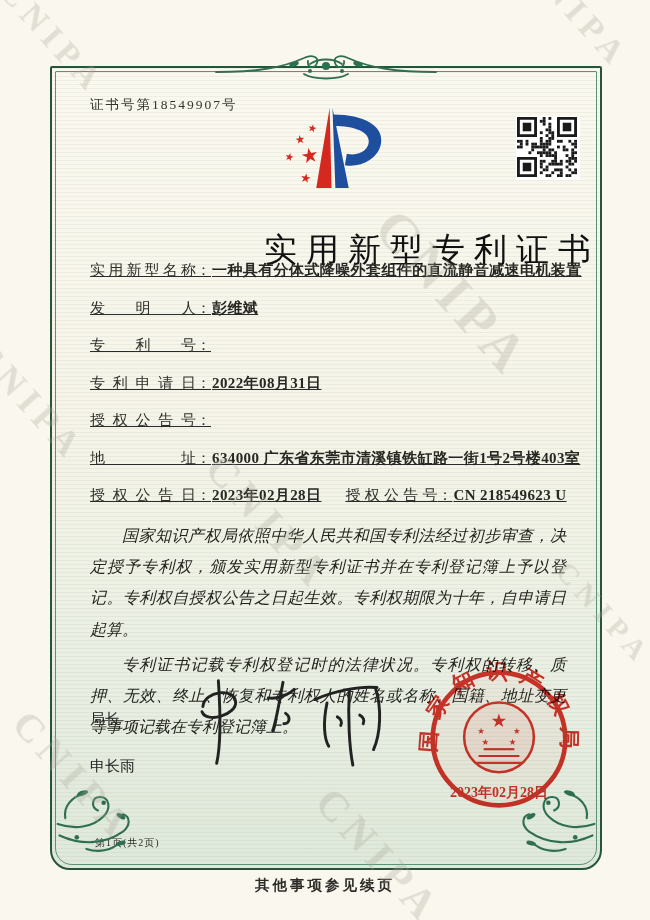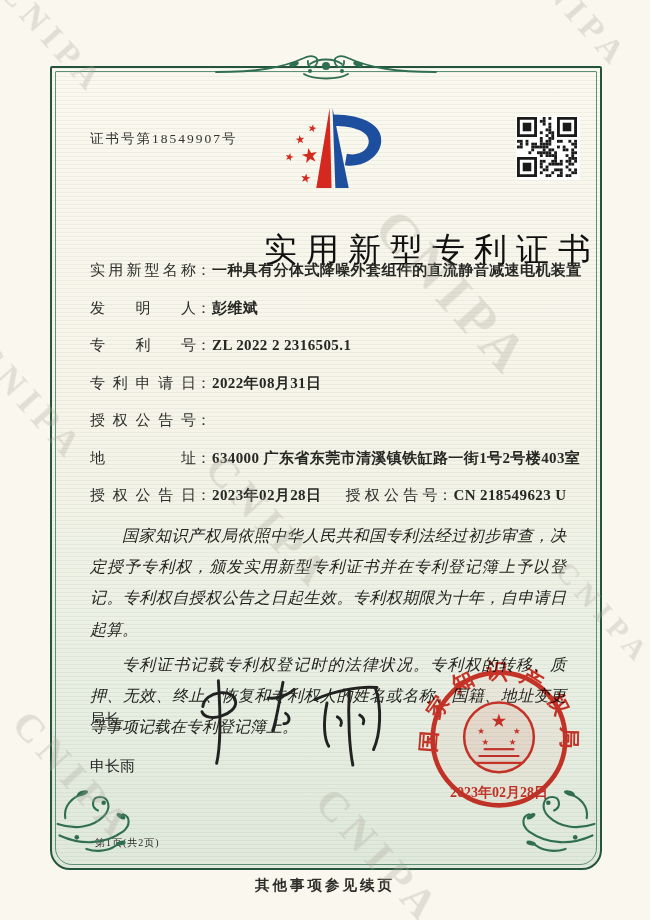--- a/index.html
+++ b/index.html
@@ -31,30 +31,30 @@
     position:absolute;inset:0;border-radius:2px 2px 20px 20px;pointer-events:none;
     background:repeating-linear-gradient(180deg,rgba(110,160,125,.14) 0 1px,rgba(110,160,125,0) 1px 4px);
     opacity:.7;
   }
   
   .ornament-top{position:absolute;left:50%;top:-20px;transform:translateX(-50%);z-index:3;}
   .corner-flourish{position:absolute;bottom:-2px;width:96px;height:96px;z-index:3;}
   .corner-flourish.left{left:-4px;}
   .corner-flourish.right{right:-4px;transform:scaleX(-1);}
   
-  .cert-no{position:absolute;left:38px;top:62px;font-size:13.5px;letter-spacing:2px;color:#33332f;}
+  .cert-no{position:absolute;left:38px;top:28px;font-size:13.5px;letter-spacing:2px;color:#33332f;}
   .logo{position:absolute;left:218px;top:38px;}
   .qr{position:absolute;left:464px;top:48px;width:62px;height:62px;background:#fff;padding:1px;}
   .title{
     position:absolute;left:0;top:128px;width:100%;text-align:right;
     font-size:33px;font-weight:normal;letter-spacing:9px;color:#111;margin-top:32px;
   }
   
   .fields{position:absolute;left:38px;top:192px;width:478px;font-size:15px;}
-  .fieldrow{display:flex;align-items:baseline;margin-bottom:16px;line-height:21.5px;white-space:nowrap;}
+  .fieldrow{display:flex;align-items:baseline;margin-bottom:16px;line-height:21.5px;white-space:nowrap;text-decoration:underline;}
   .flabel{
     display:inline-block;width:106px;text-align:justify;text-align-last:justify;
     -moz-text-align-last:justify;font-weight:500;color:#2e2e2a;flex:none;
   }
   .fcolon{flex:none;width:16px;color:#2e2e2a;}
   .fvalue{font-weight:600;color:#272723;letter-spacing:.4px;}
   .flabel2{
     display:inline-block;width:92px;margin-left:24px;text-align:justify;text-align-last:justify;
     -moz-text-align-last:justify;font-weight:500;color:#2e2e2a;flex:none;
   }
@@ -294,21 +294,20 @@
       <span class="fvalue">一种具有分体式降噪外套组件的直流静音减速电机装置</span>
     </div>
     <div class="fieldrow">
       <span class="flabel">发明人</span>
       <span class="fcolon">：</span>
       <span class="fvalue">彭维斌</span>
     </div>
     <div class="fieldrow">
       <span class="flabel">专利号</span>
       <span class="fcolon">：</span>
-      <span class="fvalue">ZL 2022 2 2316505.1</span>
     </div>
     <div class="fieldrow">
       <span class="flabel">专利申请日</span>
       <span class="fcolon">：</span>
       <span class="fvalue">2022年08月31日</span>
     </div>
     <div class="fieldrow">
       <span class="flabel">授权公告号</span>
       <span class="fcolon">：</span>
     </div>

